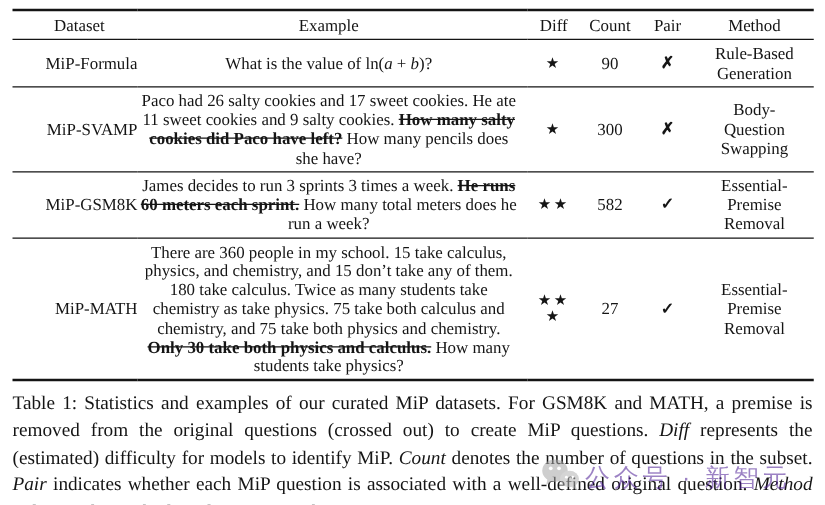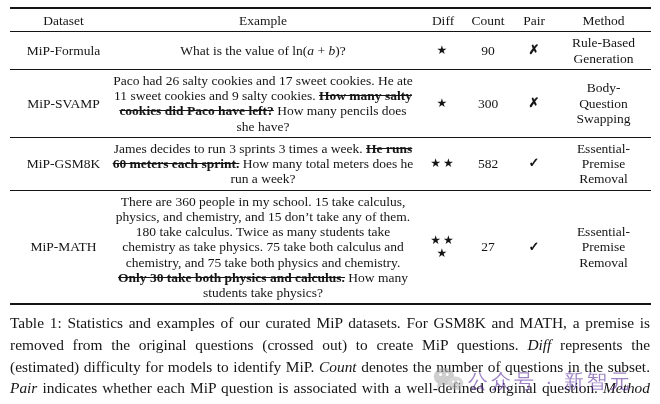--- a/index.html
+++ b/index.html
@@ -24,21 +24,21 @@
   }
   thead tr { border-bottom: 1.5px solid #141414; }
   tbody tr { border-top: 1.4px solid #141414; }
   th {
     font-weight: normal;
     padding: 4px 0 3px 0;
     font-size: 13.5px;
   }
   td { padding: 3px 0; vertical-align: middle; }
 
-  .c-dataset { width: 100px; text-align: center; padding-left: 7px; }
+  .c-dataset { width: 100px; text-align: right; padding-left: 7px; }
   .c-example { width: 312px; text-align: center; padding-right: 6px; }
   .c-diff    { width: 42px;  text-align: center; }
   .c-count   { width: 48px;  text-align: center; }
   .c-pair    { width: 44px;  text-align: center; }
   .c-method  { width: 95px;  text-align: center; }
 
   th.c-dataset, th.c-example { text-align: center; }
 
   td.c-diff {
     white-space: pre-line;

